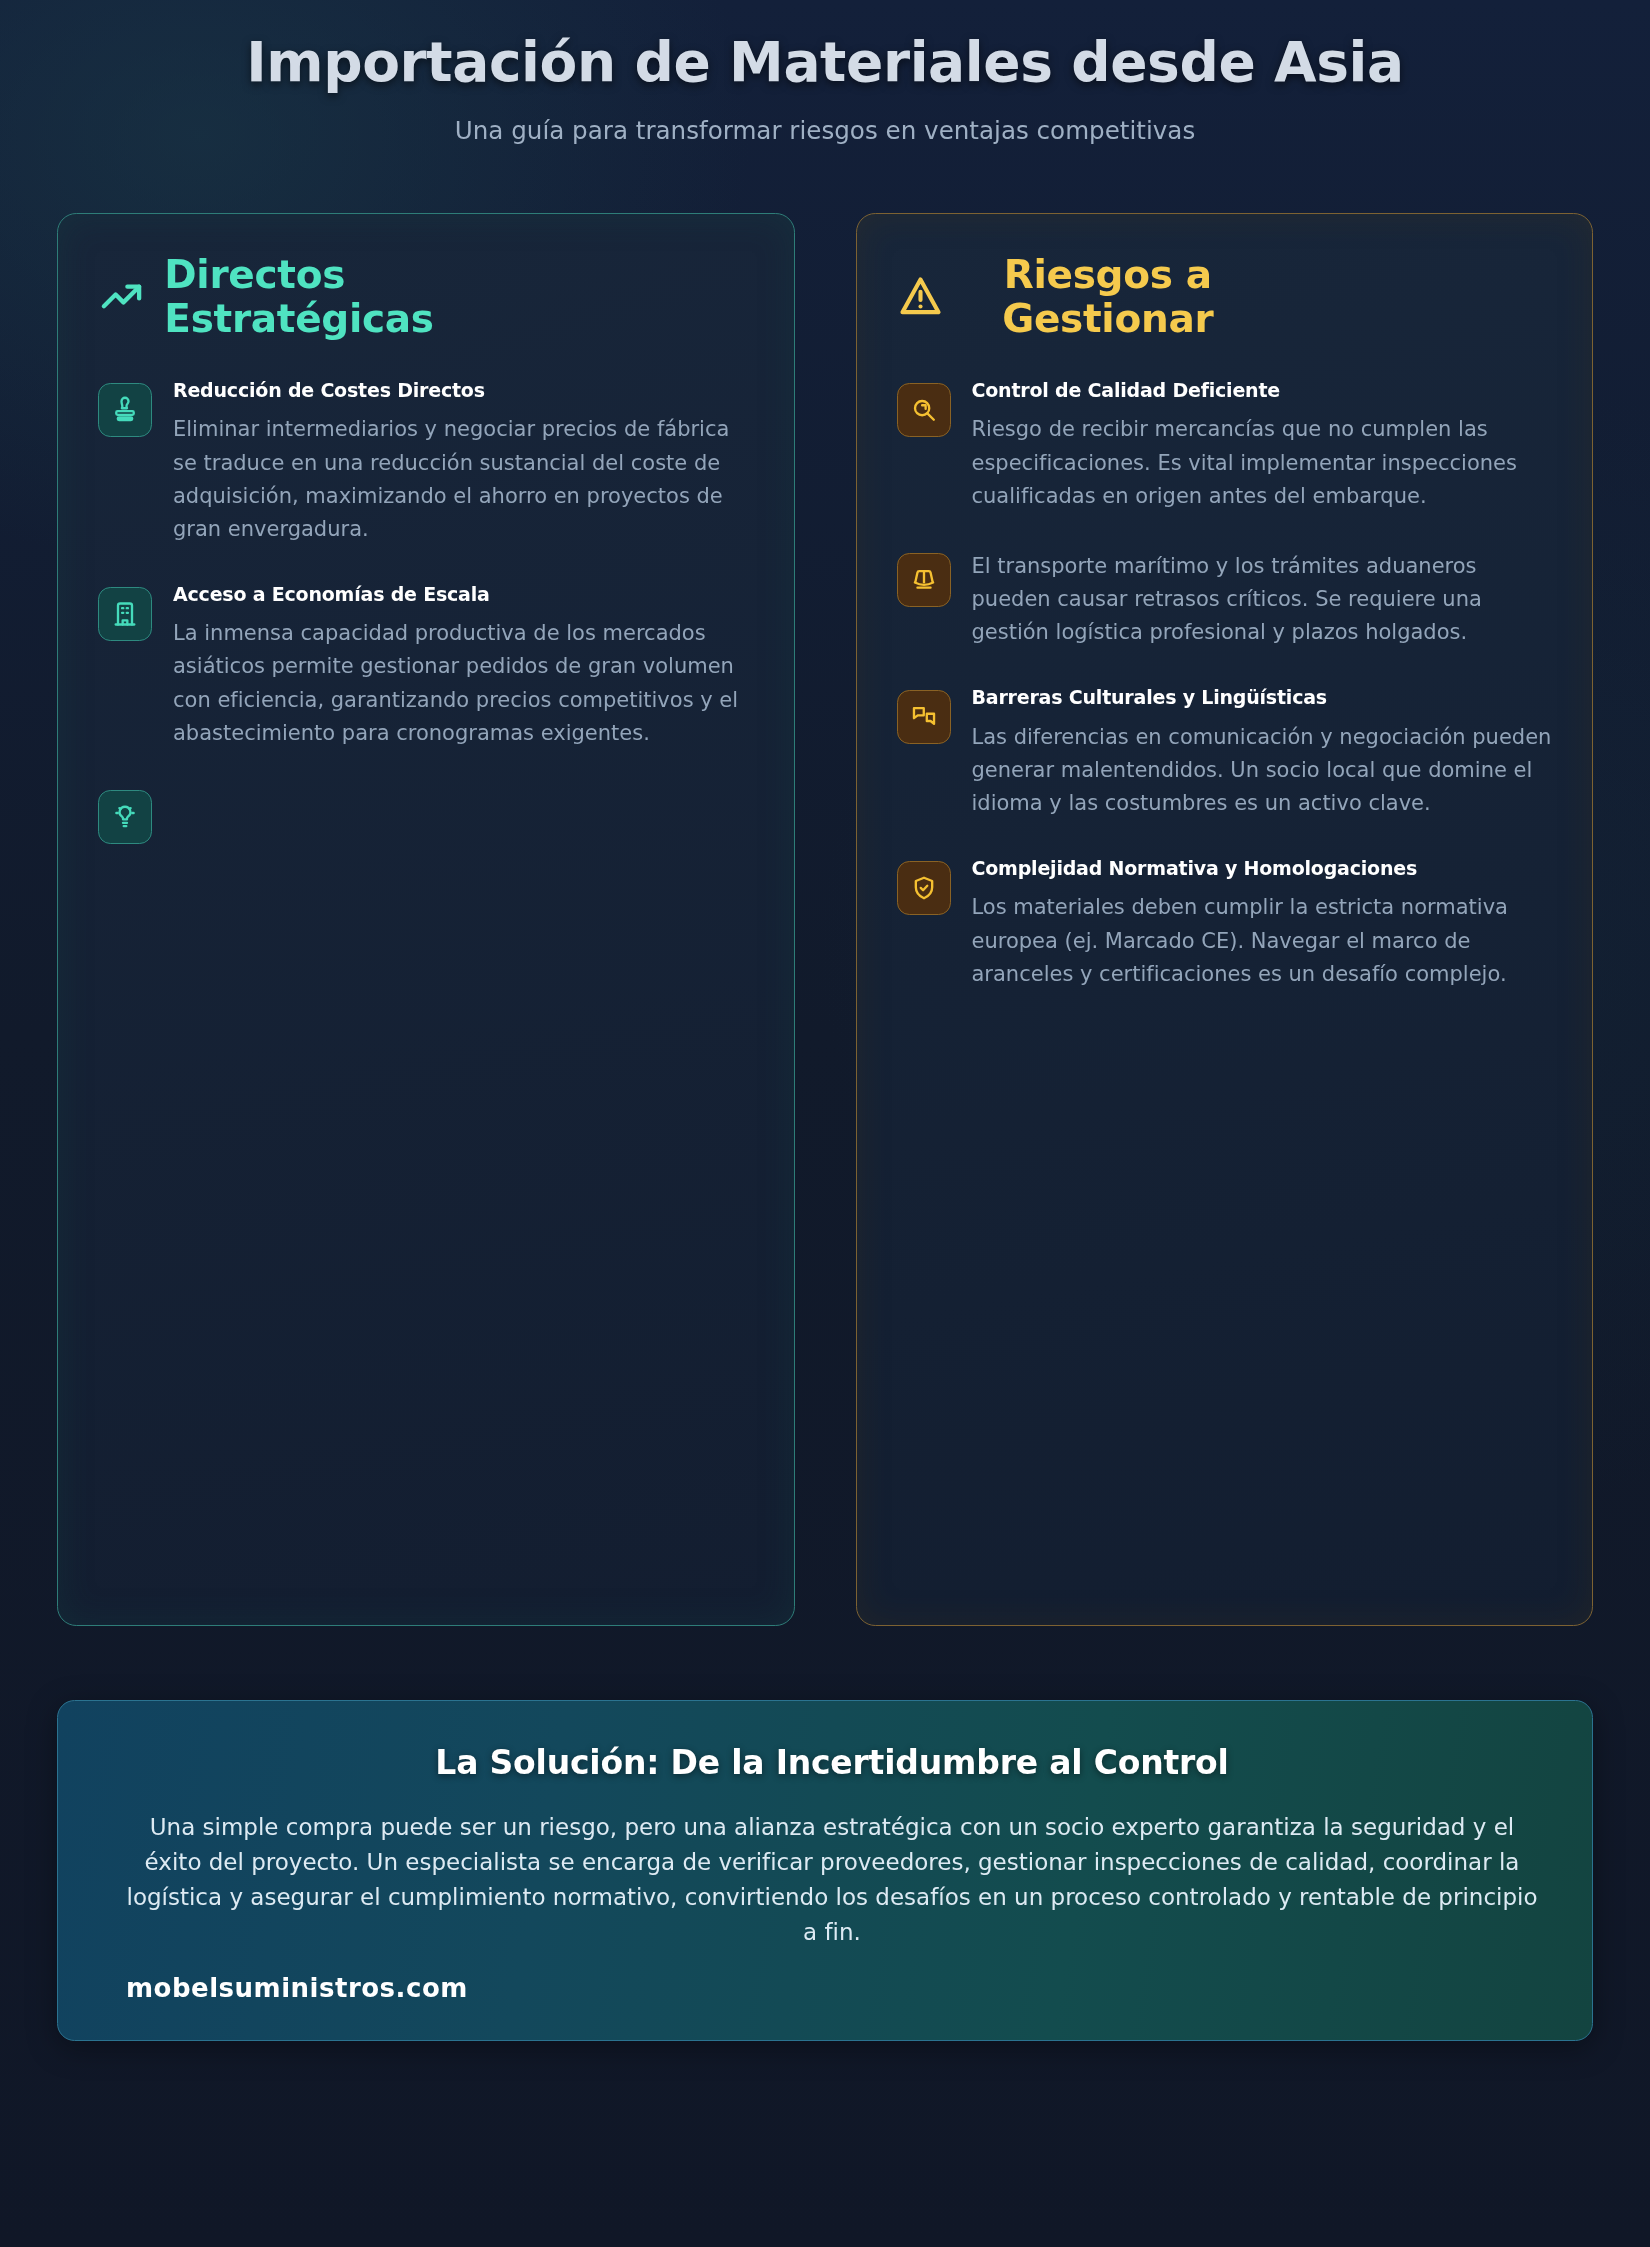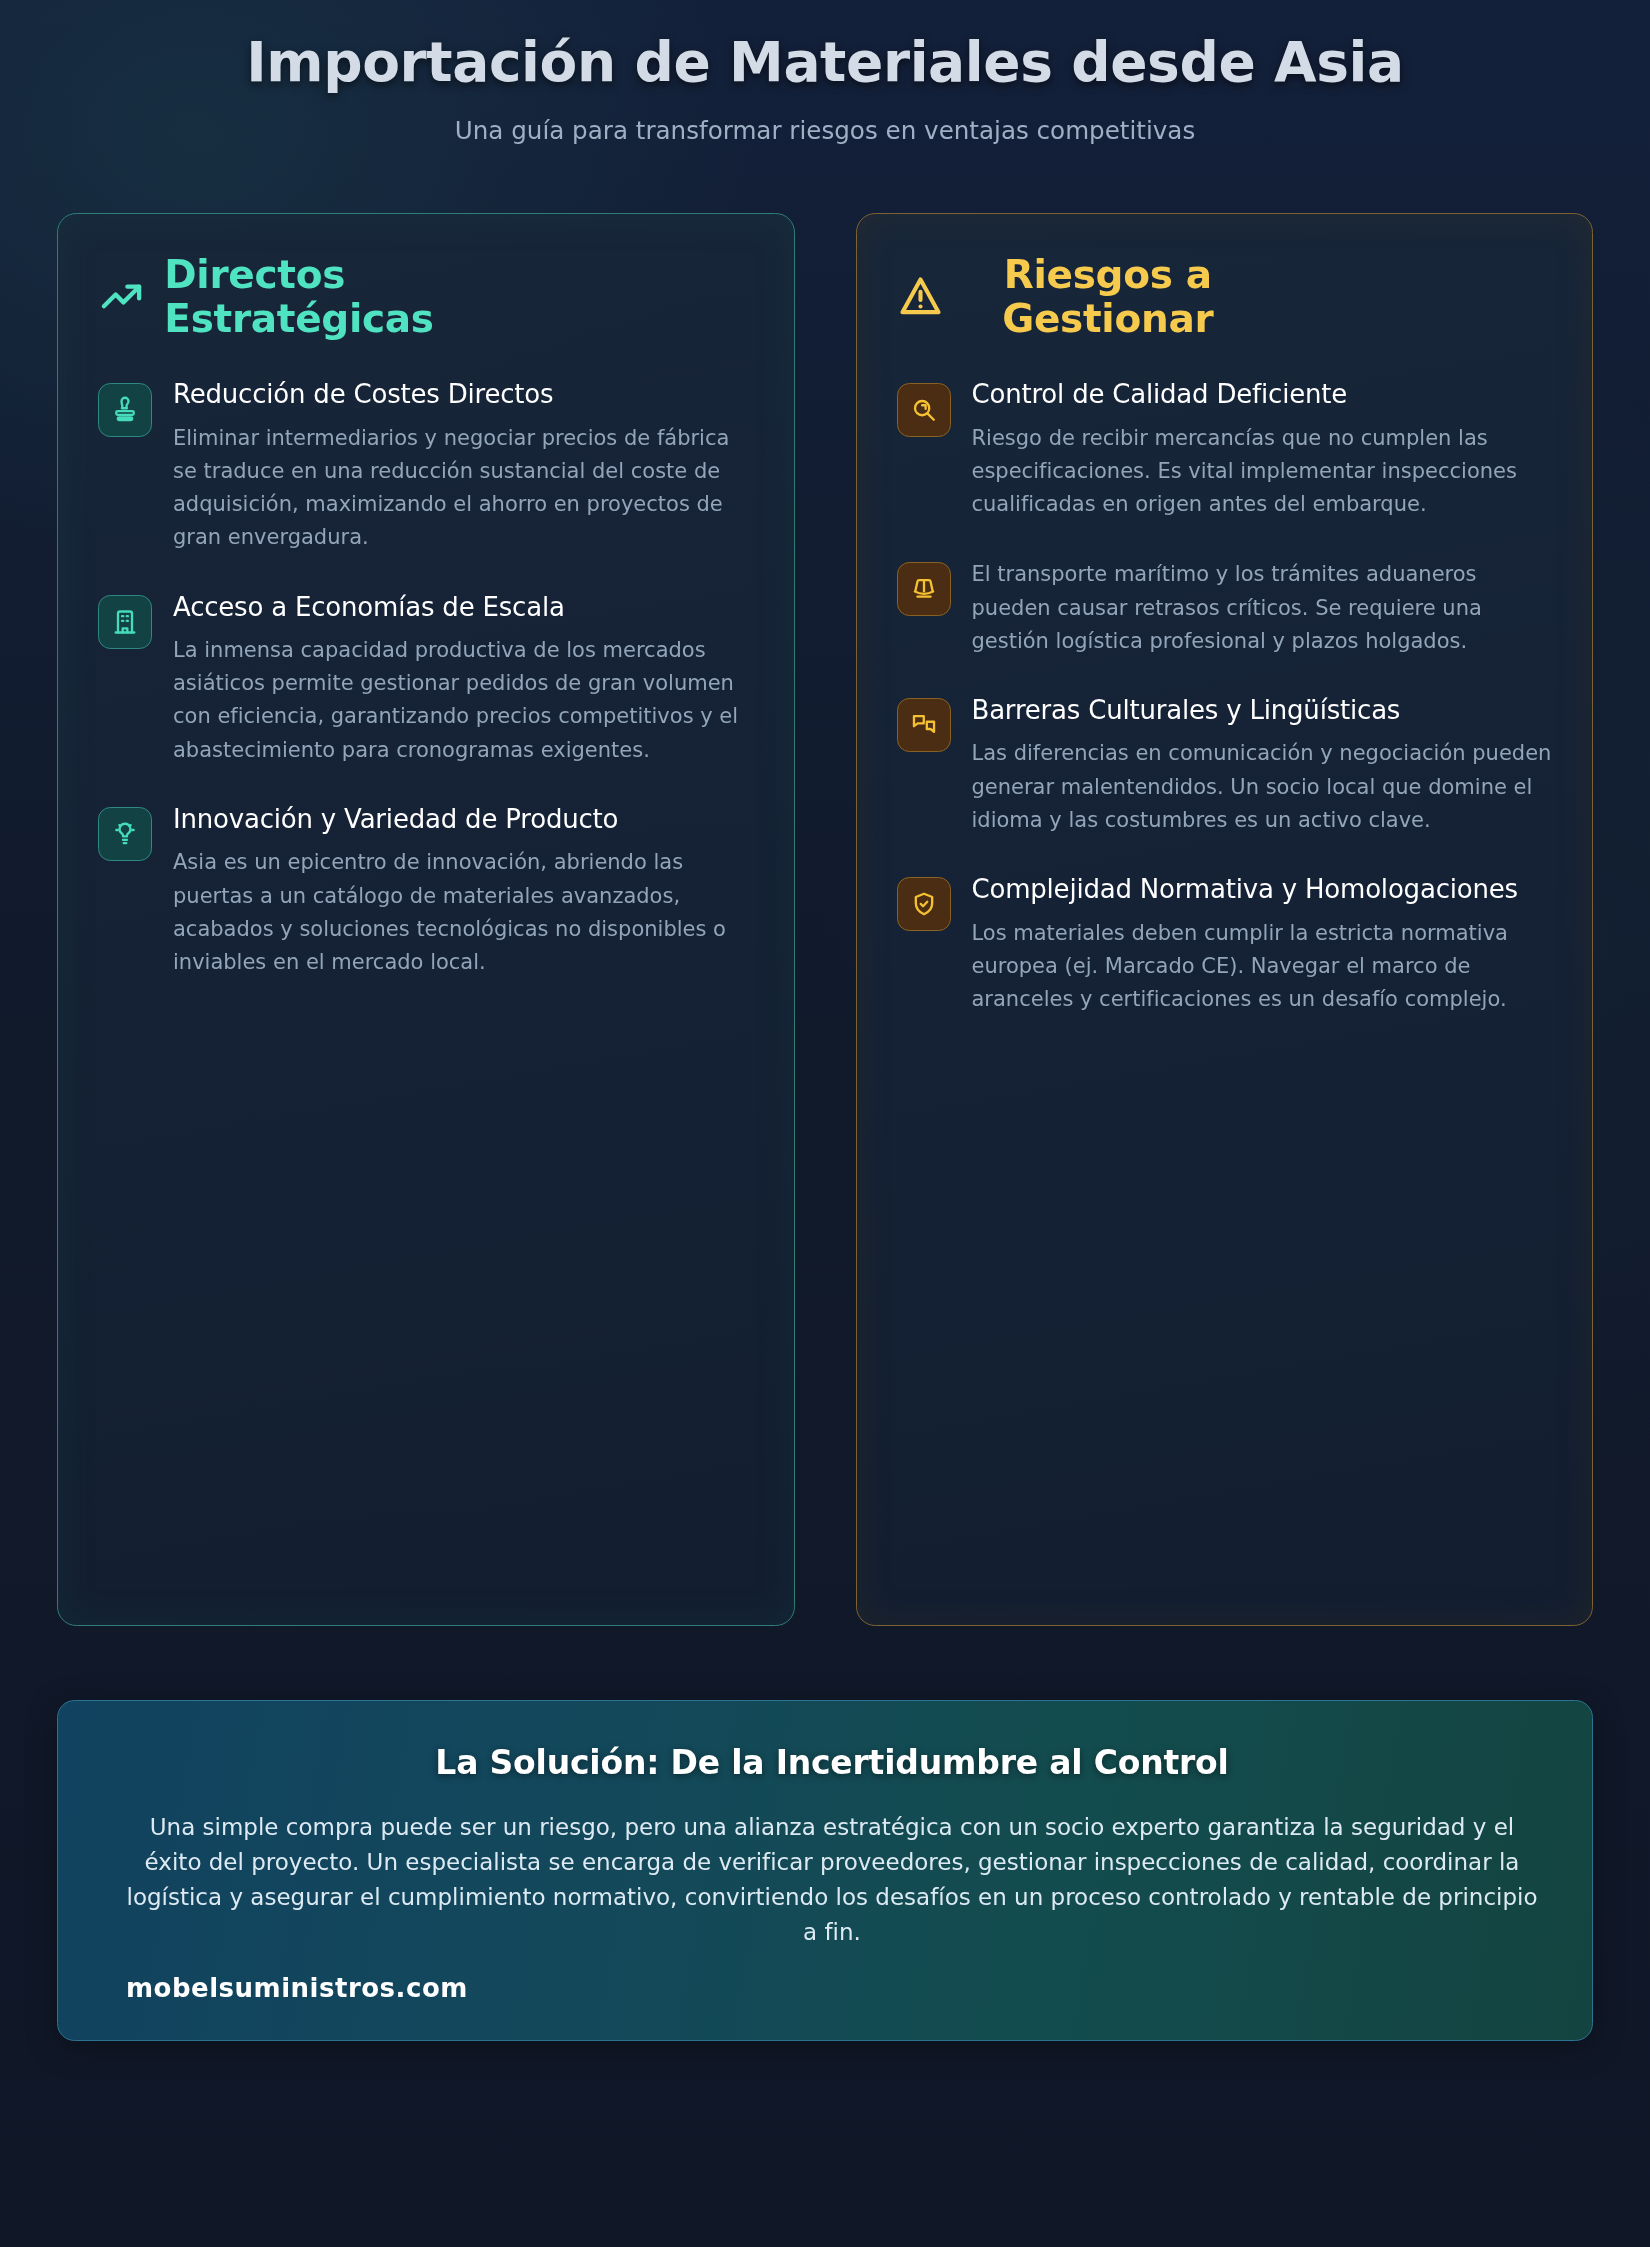--- a/index.html
+++ b/index.html
@@ -65,21 +65,21 @@
     display:flex;align-items:center;justify-content:center;margin-top:3.5px;
   }
   .card--adv .ibox{background:#124244;border:1.2px solid #2e8a80;}
   .card--risk .ibox{background:#4a2d12;border:1.2px solid #8a6224;}
   .ibox svg{width:28px;height:28px;display:block;}
   .card--adv .ibox svg{stroke:#45dbbb;}
   .card--risk .ibox svg{stroke:#f5c031;}
 
   .itxt{flex:1;min-width:0;}
   .itxt h3{
-    font-size:26px;line-height:1.2;font-weight:400;color:#ffffff;
+    font-size:19px;line-height:1.2;font-weight:700;color:#ffffff;
     margin-bottom:11.4px;letter-spacing:-0.2px;
   }
   .itxt p{
     font-size:21px;line-height:1.58;color:#93a5ba;font-weight:400;
   }
 
   
   .solution{
     margin-top:74px;border-radius:17.6px;
     background:linear-gradient(100deg,#11425f 0%,#13485c 32%,#134c4e 66%,#134440 100%);
@@ -150,24 +150,20 @@
         </div>
       </div>
 
       <div class="item">
         <div class="ibox">
           <svg viewBox="0 0 24 24" fill="none" stroke-width="2" stroke-linecap="round" stroke-linejoin="round">
             <path d="M12 3.2a4.6 4.6 0 0 0-2.6 8.4c.6.5.9 1.1.9 1.8v.6h3.4v-.6c0-.7.3-1.3.9-1.8A4.6 4.6 0 0 0 12 3.2Z"></path>
             <path d="M10.3 17h3.4M10.9 19.8h2.2"></path>
             <path d="M4.6 8.6h1.2M18.2 8.6h1.2M7.2 4.4l.9.9M16.8 4.4l-.9.9"></path>
           </svg>
-        </div>
-        <div class="itxt">
-          <h3>Innovación y Variedad de Producto</h3>
-          <p>Asia es un epicentro de innovación, abriendo las puertas a un catálogo de materiales avanzados, acabados y soluciones tecnológicas no disponibles o inviables en el mercado local.</p>
         </div>
       </div>
     </section>
 
     <section class="card card--risk">
       <div class="card-head">
         <svg class="head-ico" viewBox="0 0 24 24" fill="none" stroke="#f5ca4d" stroke-width="2.1" stroke-linecap="round" stroke-linejoin="round">
           <path d="M12 3.3 21.2 20H2.8L12 3.3Z"></path>
           <path d="M12 9.6v4.2"></path>
           <path d="M12 17.1h.01"></path>

